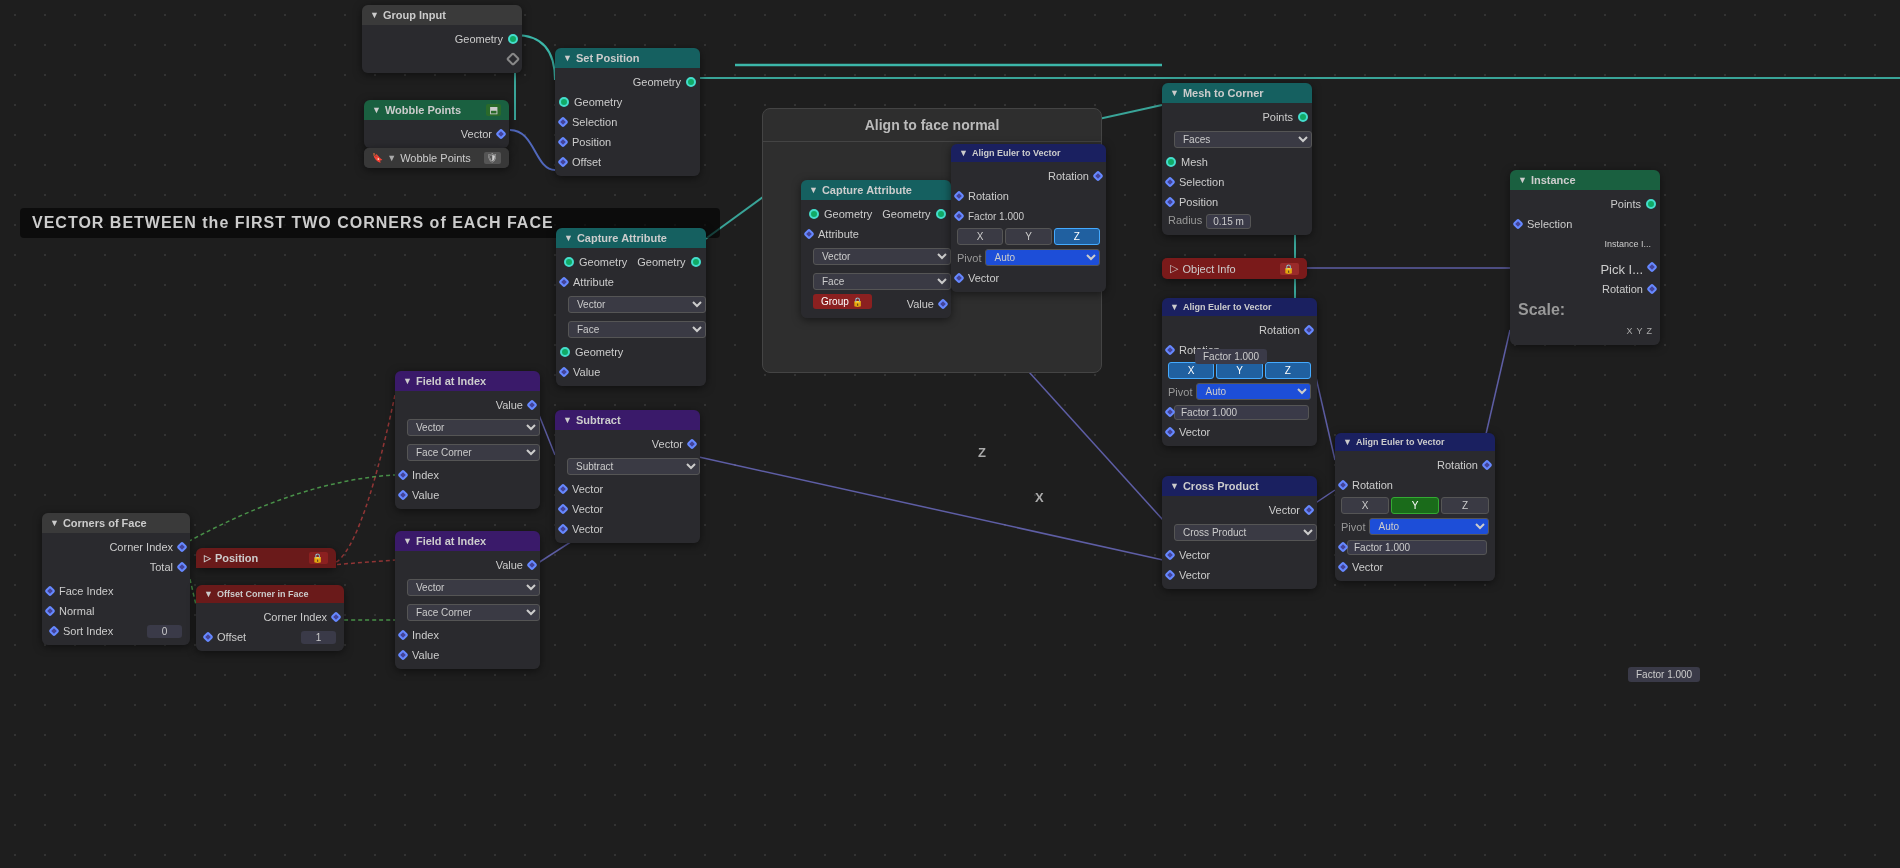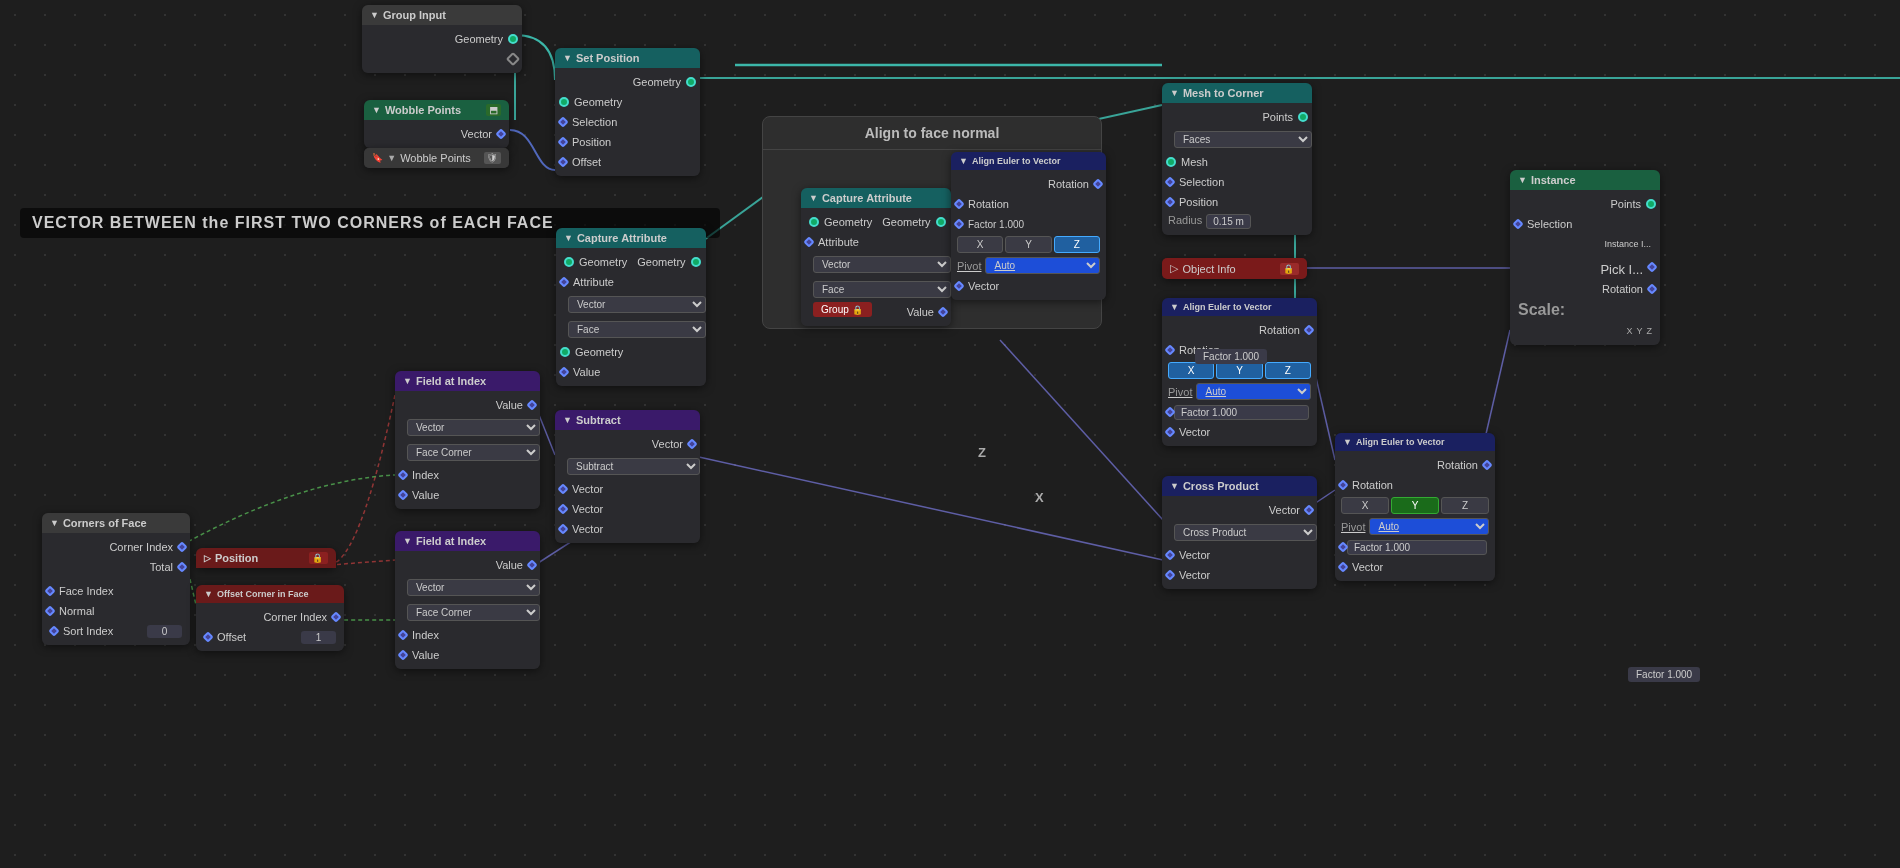--- a/index.html
+++ b/index.html
@@ -123,21 +123,20 @@
       cursor: pointer;
     }
     .xyz-btn.active-y { background: #1a6b1a; border-color: #3a3; color: #fff; }
     .xyz-btn.active-blue { background: #2060a0; border-color: #4af; color: #fff; }
 
     .pivot-row {
       display: flex;
       align-items: center;
       padding: 2px 6px;
       gap: 4px;
-      text-decoration: underline;
     }
 
     .pivot-label { color: #999; }
 
     .pivot-select {
       background: #1d4ed8;
       border: 1px solid #555;
       color: #ccc;
       border-radius: 3px;
       padding: 1px 4px;
@@ -385,21 +384,21 @@
         <span class="socket green"></span>
         <span class="socket-label">Geometry</span>
       </div>
       <div class="node-row socket-left">
         <span class="socket blue diamond"></span>
         <span class="socket-label">Value</span>
       </div>
     </div>
   </div>
 
-  <div style="position:absolute; left:762px; top:116px; width:340px; height:213px; background:#2e2e2e; border-radius:8px; border:1px solid #444;">
+  <div style="position:absolute; left:762px; top:108px; width:340px; height:265px; background:#2e2e2e; border-radius:8px; border:1px solid #444;">
     <div style="text-align:center; padding:8px; font-size:14px; color:#bbb; font-weight:600; border-bottom:1px solid #444;">
       <span>Align to face normal</span>
     </div>
 
     <div class="node" style="left:30px; top:30px; width:150px; position:relative; margin:8px;">
       <div class="node-header header-teal">
         <span class="arrow">▼</span>
         <span>Capture Attribute</span>
       </div>
       <div class="node-body">

